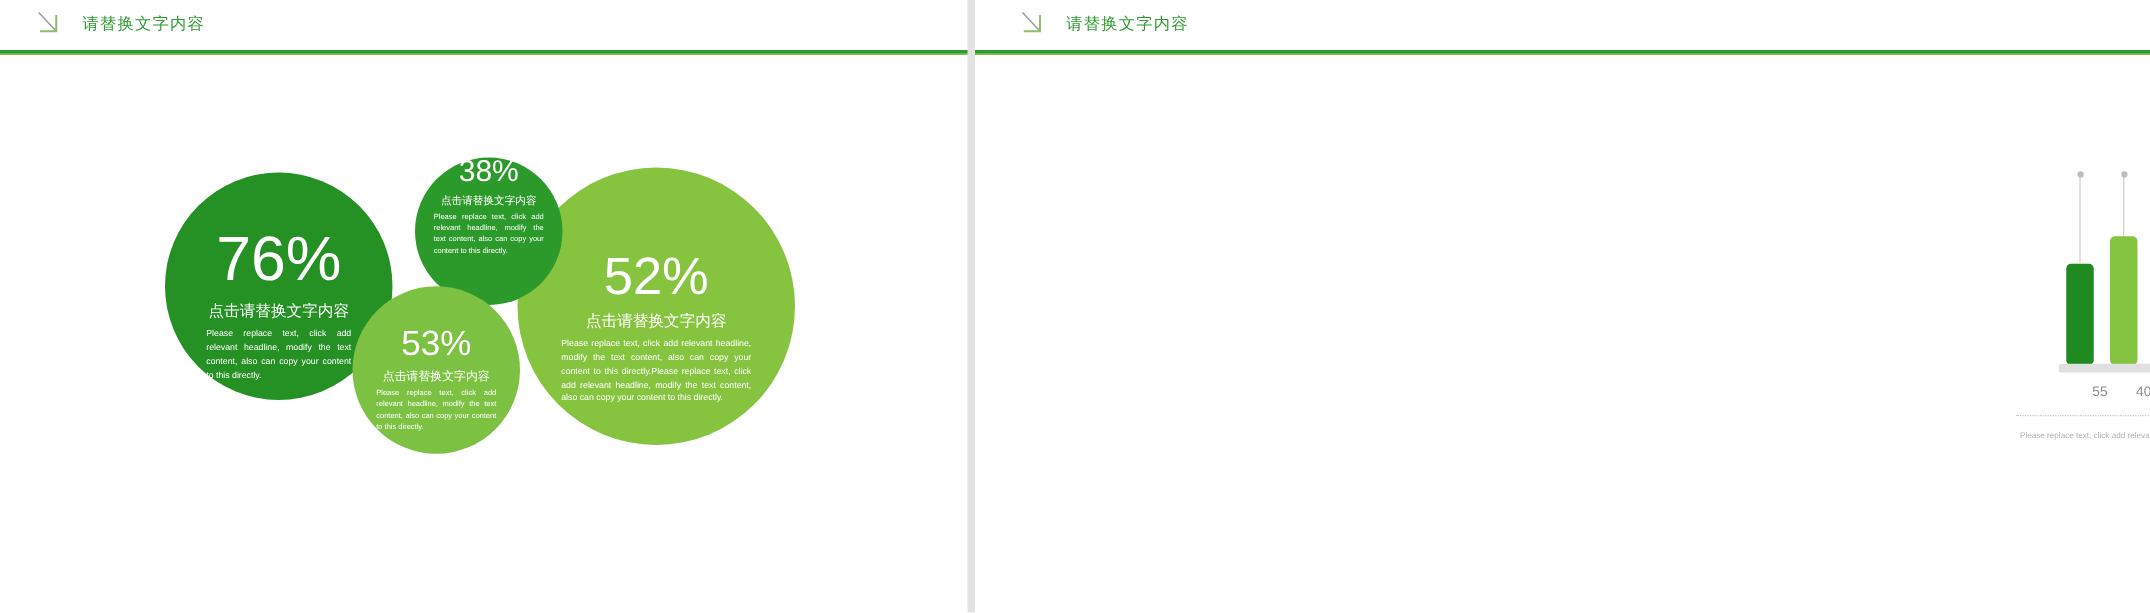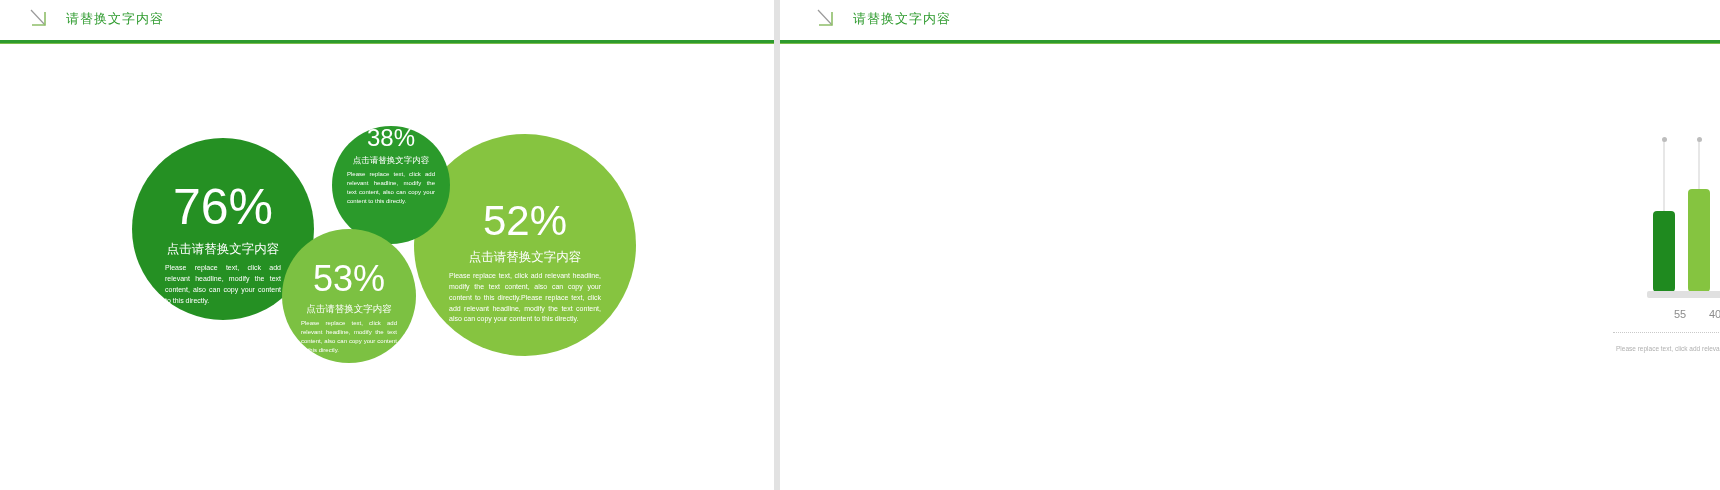--- a/index.html
+++ b/index.html
@@ -57,21 +57,21 @@
     background: #2b9a2b; z-index: 4;
   }
   .bub38 .pct { font-size: 24px; }
   .bub38 .zh  { font-size: 8.5px; margin-top: 5px; }
   .bub38 .en  { width: 88px; margin-top: 3px; font-size: 6px; line-height: 1.5; }
 
   .bub53 {
     left: 282px; top: 185px; width: 134px; height: 134px;
     background: #7cc142; z-index: 5;
   }
-  .bub53 .pct { font-size: 36px; margin-top: 32px; }
+  .bub53 .pct { font-size: 28px; margin-top: 32px; }
   .bub53 .zh  { font-size: 9.5px; margin-top: 6px; }
   .bub53 .en  { width: 96px; margin-top: 3px; font-size: 6px; line-height: 1.5; }
 
   .bub86 {
     left: 414px; top: 90px; width: 222px; height: 222px;
     background: #86c440; z-index: 2;
   }
   .bub86 .pct { font-size: 42px; margin-top: 66px; }
   .bub86 .zh  { font-size: 12.5px; margin-top: 7px; }
   .bub86 .en  { width: 152px; margin-top: 5px; font-size: 7px; }

